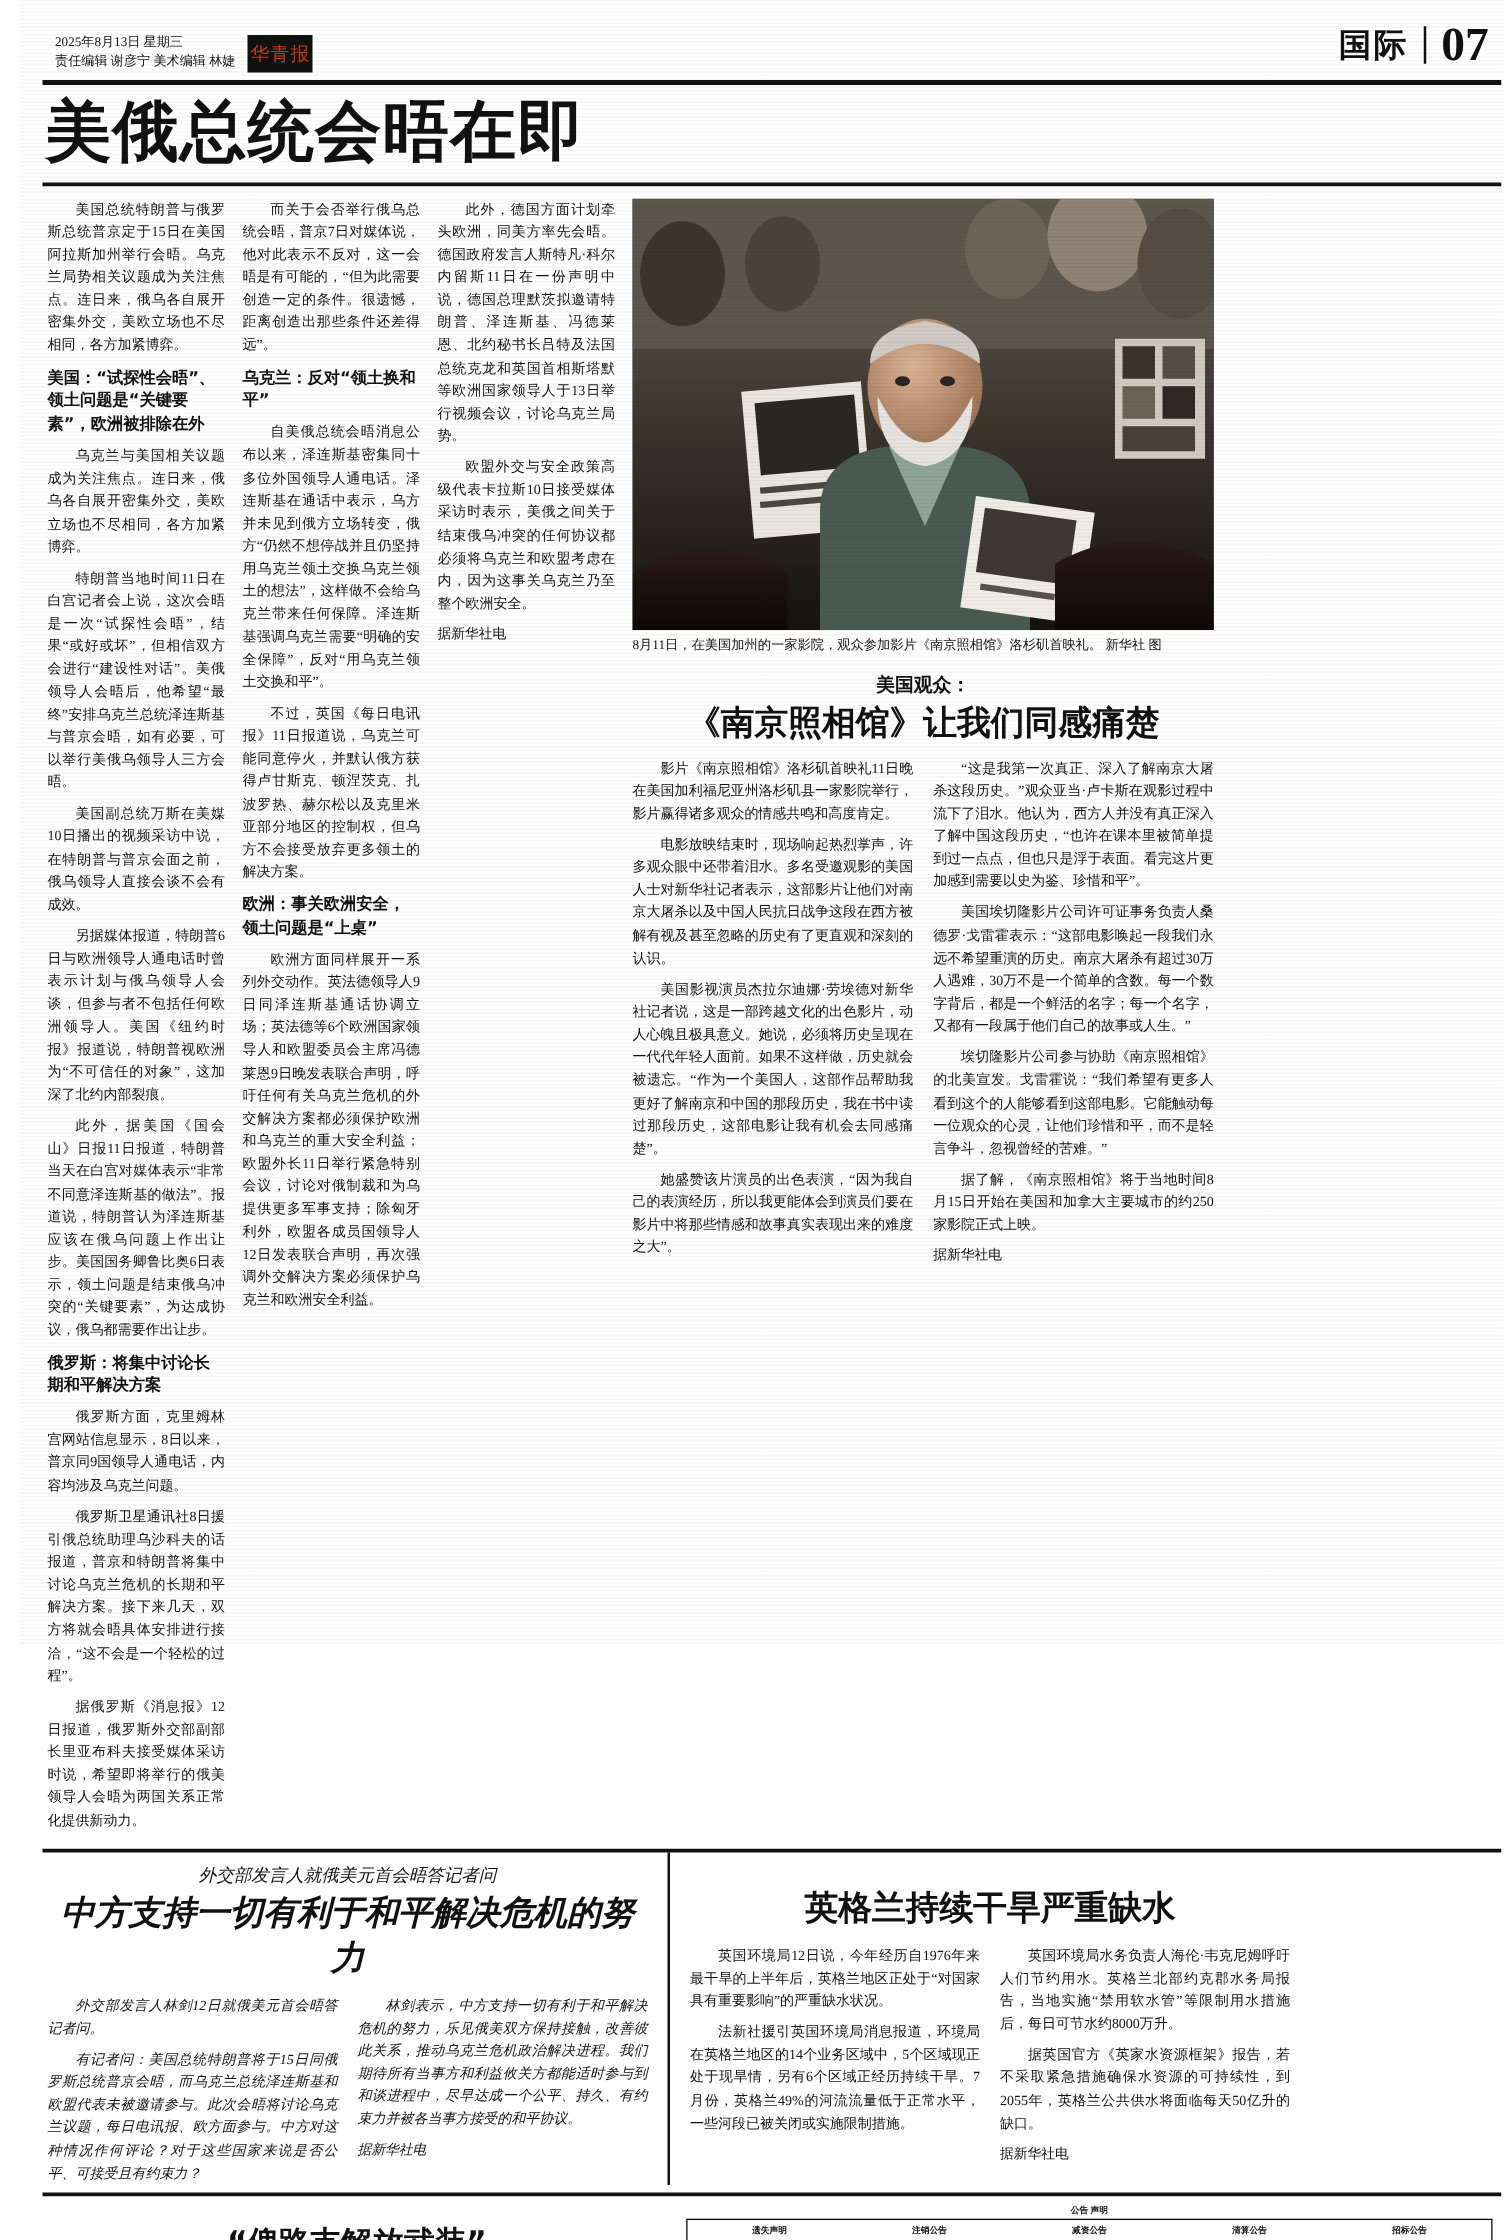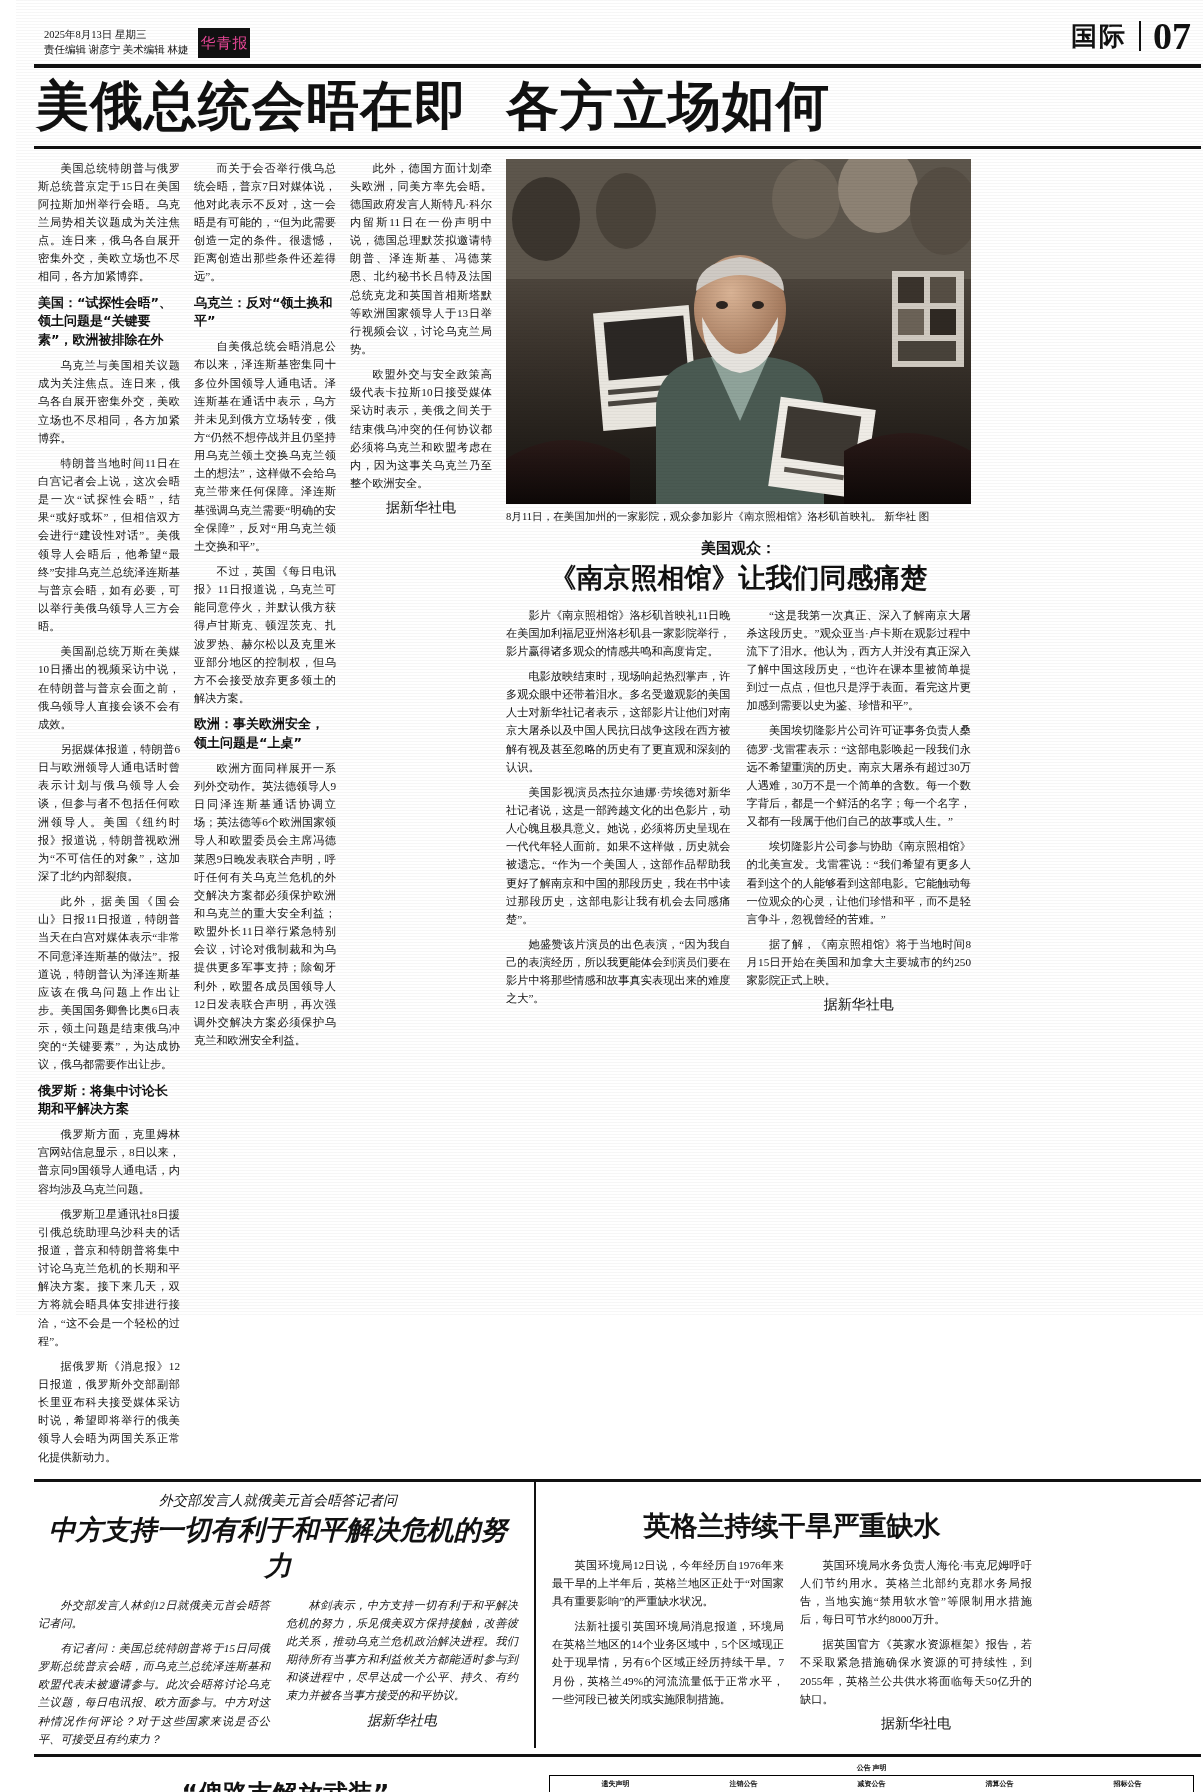--- a/index.html
+++ b/index.html
@@ -15,21 +15,21 @@
   .page { position: relative; width: 1203px; height: 1315px; padding: 0; margin-left: 16px; }
 
   
   .masthead {
     display: flex; align-items: flex-end; justify-content: space-between;
     padding: 14px 28px 4px 28px;
   }
   .mh-left { display: flex; align-items: flex-end; gap: 10px; }
   .mh-meta { font-size: 10.5px; line-height: 1.5; color: #111; text-align: left; }
   .mh-logo {
-    width: 52px; height: 30px; background: #111; color: #ec4899;
+    width: 52px; height: 30px; background: #111; color: #c2410c;
     display: flex; align-items: center; justify-content: center;
     font-size: 15px; letter-spacing: 1px; font-family: "DejaVu Serif", serif;
   }
   .mh-right { display: flex; align-items: center; gap: 12px; }
   .mh-section { font-size: 26px; font-weight: bold; letter-spacing: 2px; }
   .mh-divider { width: 2px; height: 30px; background: #111; }
   .mh-page { font-size: 38px; font-weight: bold; }
 
   .rule-thick { height: 4px; background: #111; margin: 2px 18px 0 18px; }
 
@@ -48,21 +48,21 @@
   .col { width: 142px; }
   p.art {
     font-size: 11.2px; line-height: 1.62; text-align: justify;
     margin: 0 0 7px 0; text-indent: 2em; color: #111;
   }
   h3.sub {
     font-size: 13px; font-weight: bold; margin: 8px 0 6px 0;
     line-height: 1.45; text-align: left;
     font-family: "DejaVu Sans", "Liberation Sans", sans-serif;
   }
-  .credit { font-size: 14px; text-align: center; margin: 3px 0 8px 0; }
+  .credit { font-size: 11px; text-align: left; margin: 3px 0 8px 0; }
 
   
   .photo-block { width: 465px; }
   .photo {
     width: 465px; height: 345px; position: relative; overflow: hidden;
     background: #2a2522;
   }
   .cap { font-size: 10.6px; line-height: 1.5; margin-top: 5px; text-align: left; }
 
   .photo-head-kicker {
@@ -126,21 +126,20 @@
       <div class="mh-section">国际</div>
       <div class="mh-divider"></div>
       <div class="mh-page">07</div>
     </div>
   </div>
   <div class="rule-thick"></div>
 
   <div class="headline-wrap">
     <div class="headline">
       <span>美俄总统会晤在即</span>
-      <span>各方立场如何</span>
     </div>
   </div>
   <div class="rule-thin"></div>
 
   <div class="content">
 
     <div class="col">
       <p class="art">美国总统特朗普与俄罗斯总统普京定于15日在美国阿拉斯加州举行会晤。乌克兰局势相关议题成为关注焦点。连日来，俄乌各自展开密集外交，美欧立场也不尽相同，各方加紧博弈。</p>
       <h3 class="sub">美国：“试探性会晤”、领土问题是“关键要素”，欧洲被排除在外</h3>
       <p class="art">乌克兰与美国相关议题成为关注焦点。连日来，俄乌各自展开密集外交，美欧立场也不尽相同，各方加紧博弈。</p>

